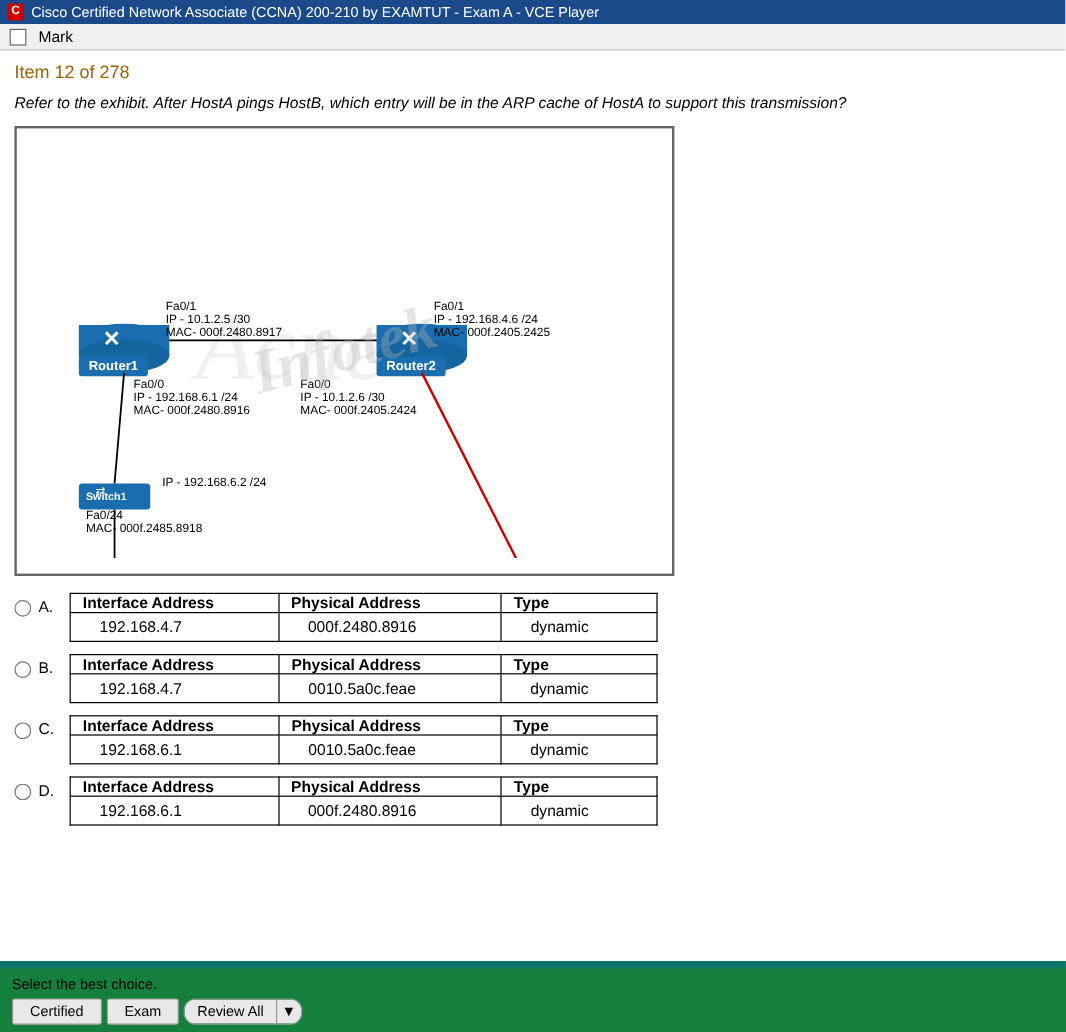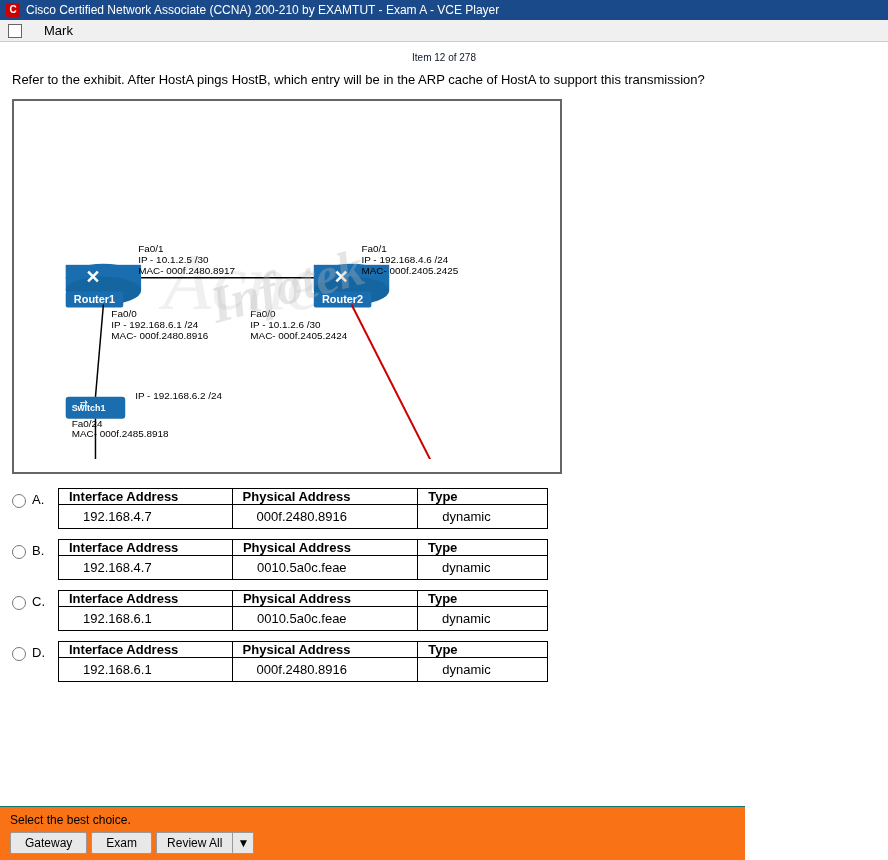--- a/index.html
+++ b/index.html
@@ -24,42 +24,42 @@
       text-align: center;
       line-height: 14px;
       font-weight: bold;
     }
     .menu-bar {
       background: #f0f0f0;
       padding: 3px 8px;
       border-bottom: 1px solid #ccc;
       display: flex;
       align-items: center;
-      gap: 18px;
+      gap: 6px;
     }
     .checkbox-mark {
       width: 14px; height: 14px;
       border: 1px solid #666;
       display: inline-block;
       margin-right: 4px;
       background: #fff;
     }
     .content-area {
       padding: 10px 12px;
     }
     .item-counter {
-      font-size: 10px;
+      font-size: 15px;
       margin-bottom: 8px;
-      color: #0f172a;
-      text-align: center;
+      color: #a16207;
     }
     .question-text {
       font-size: 13px;
       margin-bottom: 10px;
       line-height: 1.4;
+      font-style: italic;
     }
     .exhibit-box {
       border: 2px solid #666;
       width: 550px;
       margin-bottom: 14px;
       background: #fff;
       position: relative;
       padding: 10px;
     }
     .exhibit-svg {
@@ -98,23 +98,23 @@
     }
     .radio-btn {
       margin-top: 6px;
       width: 14px;
       height: 14px;
       cursor: pointer;
     }
     .footer-bar {
       position: fixed;
       bottom: 0;
-      width: 745px;
-      background: #f97316;
-      border-top: 1px solid #0f766e;
+      width: 888px;
+      background: #15803d;
+      border-top: 6px solid #0f766e;
       padding: 6px 10px;
     }
     .footer-text {
       font-size: 12px;
       margin-bottom: 5px;
     }
     .footer-buttons {
       display: flex;
       gap: 4px;
     }
@@ -123,21 +123,21 @@
       font-size: 12px;
       border: 1px solid #999;
       background: #e8e8e8;
       cursor: pointer;
       border-radius: 2px;
     }
     .review-btn-wrapper {
       display: flex;
       align-items: flex-start;
       border: 1px solid #999;
-      border-radius: 0;
+      border-radius: 10px;
       overflow: hidden;
     }
     .review-btn {
       padding: 3px 10px;
       font-size: 12px;
       background: #e8e8e8;
       border: none;
       cursor: pointer;
     }
     .review-dropdown {
@@ -347,20 +347,20 @@
         </table>
     </div>
 
   </div>
   <div style="height:60px;"></div>
 </div>
 
 <div class="footer-bar">
   <div class="footer-text">Select the best choice.</div>
   <div class="footer-buttons">
-    <button class="nav-btn">Gateway</button>
+    <button class="nav-btn">Certified</button>
     <button class="nav-btn">Exam</button>
     <div class="review-btn-wrapper">
       <button class="review-btn">Review All</button>
       <button class="review-dropdown">▼</button>
     </div>
   </div>
 </div>
 
 </body></html>

